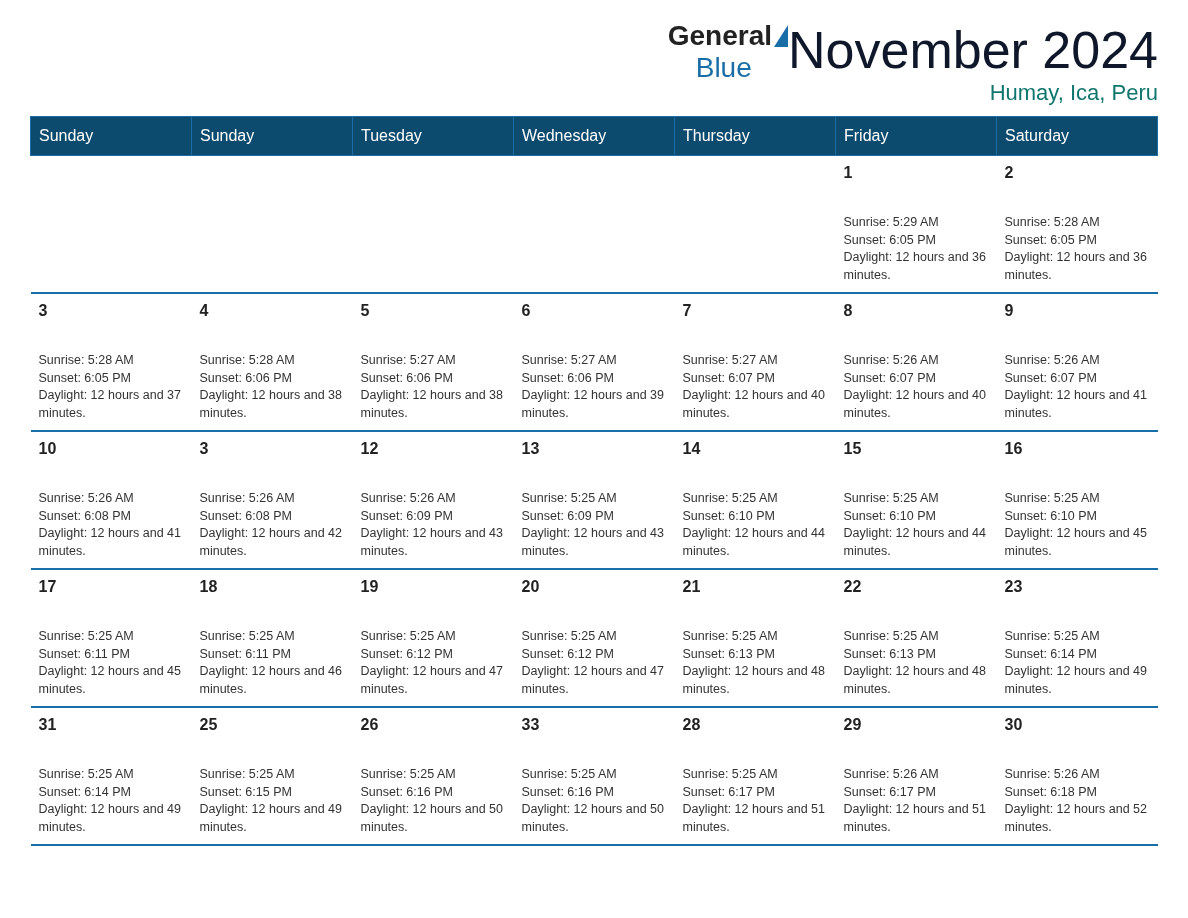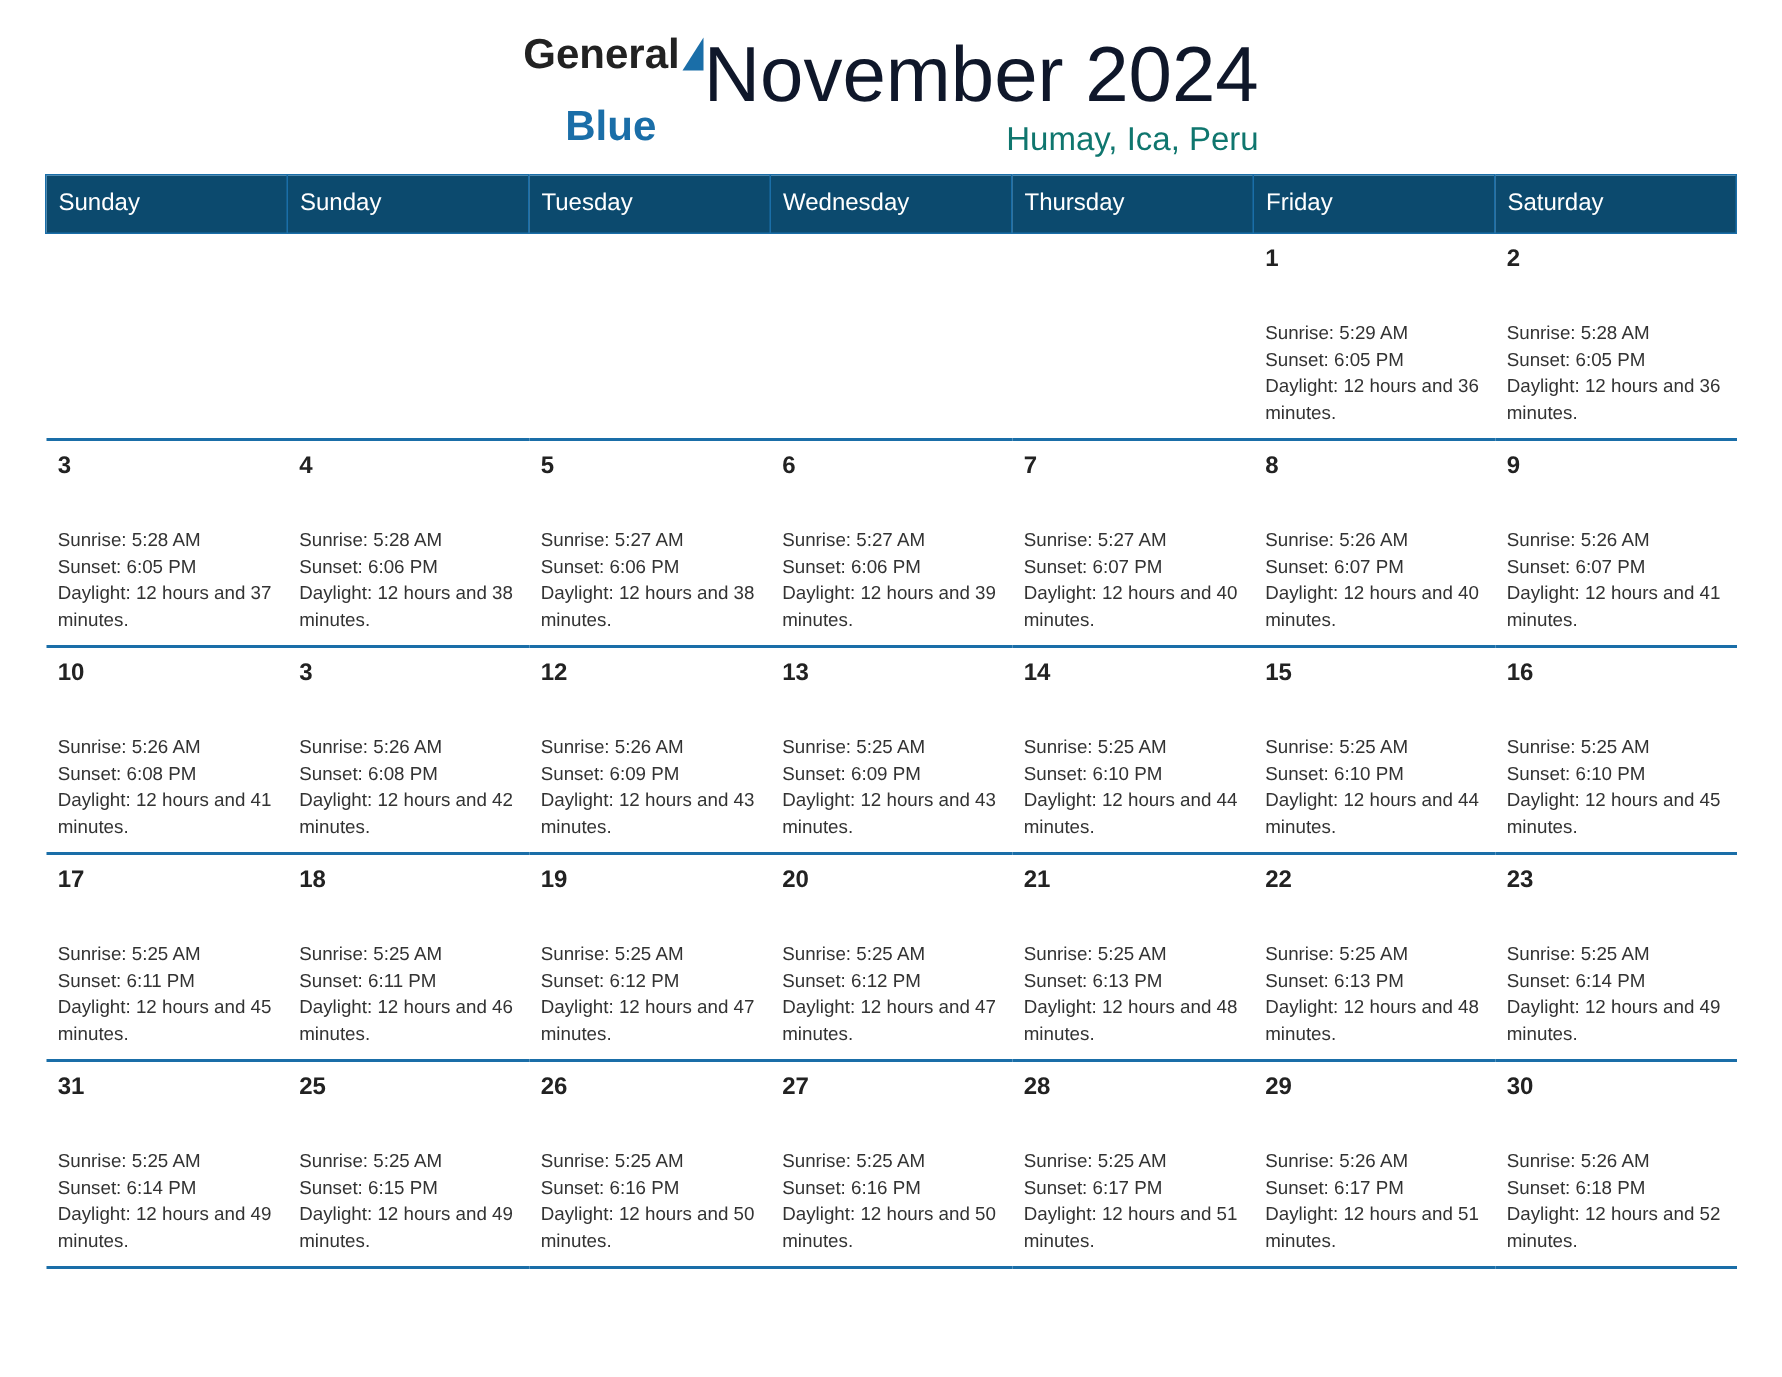--- a/index.html
+++ b/index.html
@@ -5,21 +5,21 @@
     * { box-sizing: border-box; margin: 0; padding: 0; }
     body {
       font-family: Arial, sans-serif;
       background: #fff;
       padding: 20px 30px;
       width: 1188px;
       min-height: 918px;
     }
     .header-area {
       display: flex;
-      justify-content: center;
+      justify-content: flex-end;
       align-items: flex-start;
       margin-bottom: 10px;
     }
     .logo {
       display: flex;
       align-items: center;
       gap: 4px;
     }
     .logo-text-general {
       font-size: 28px;
@@ -30,23 +30,22 @@
       width: 0;
       height: 0;
       border-left: 14px solid transparent;
       border-bottom: 22px solid #1a6ea8;
       display: inline-block;
       margin-left: 2px;
       vertical-align: middle;
     }
     .logo-blue {
       font-size: 28px;
-      font-weight: bold;
+      font-weight: normal;
       color: #1a6ea8;
-      margin-top: 16px;
     }
     .logo-line2 {
       display: flex;
       align-items: center;
     }
     .title-area {
       text-align: right;
     }
     .title-area h1 {
       font-size: 52px;
@@ -251,21 +250,21 @@
         </td>
         <td>
           <span class="day-num">25</span>
           <div class="day-info">Sunrise: 5:25 AM<br>Sunset: 6:15 PM<br>Daylight: 12 hours and 49 minutes.</div>
         </td>
         <td>
           <span class="day-num">26</span>
           <div class="day-info">Sunrise: 5:25 AM<br>Sunset: 6:16 PM<br>Daylight: 12 hours and 50 minutes.</div>
         </td>
         <td>
-          <span class="day-num">27</span>
+          <span class="day-num">33</span>
           <div class="day-info">Sunrise: 5:25 AM<br>Sunset: 6:16 PM<br>Daylight: 12 hours and 50 minutes.</div>
         </td>
         <td>
           <span class="day-num">28</span>
           <div class="day-info">Sunrise: 5:25 AM<br>Sunset: 6:17 PM<br>Daylight: 12 hours and 51 minutes.</div>
         </td>
         <td>
           <span class="day-num">29</span>
           <div class="day-info">Sunrise: 5:26 AM<br>Sunset: 6:17 PM<br>Daylight: 12 hours and 51 minutes.</div>
         </td>

